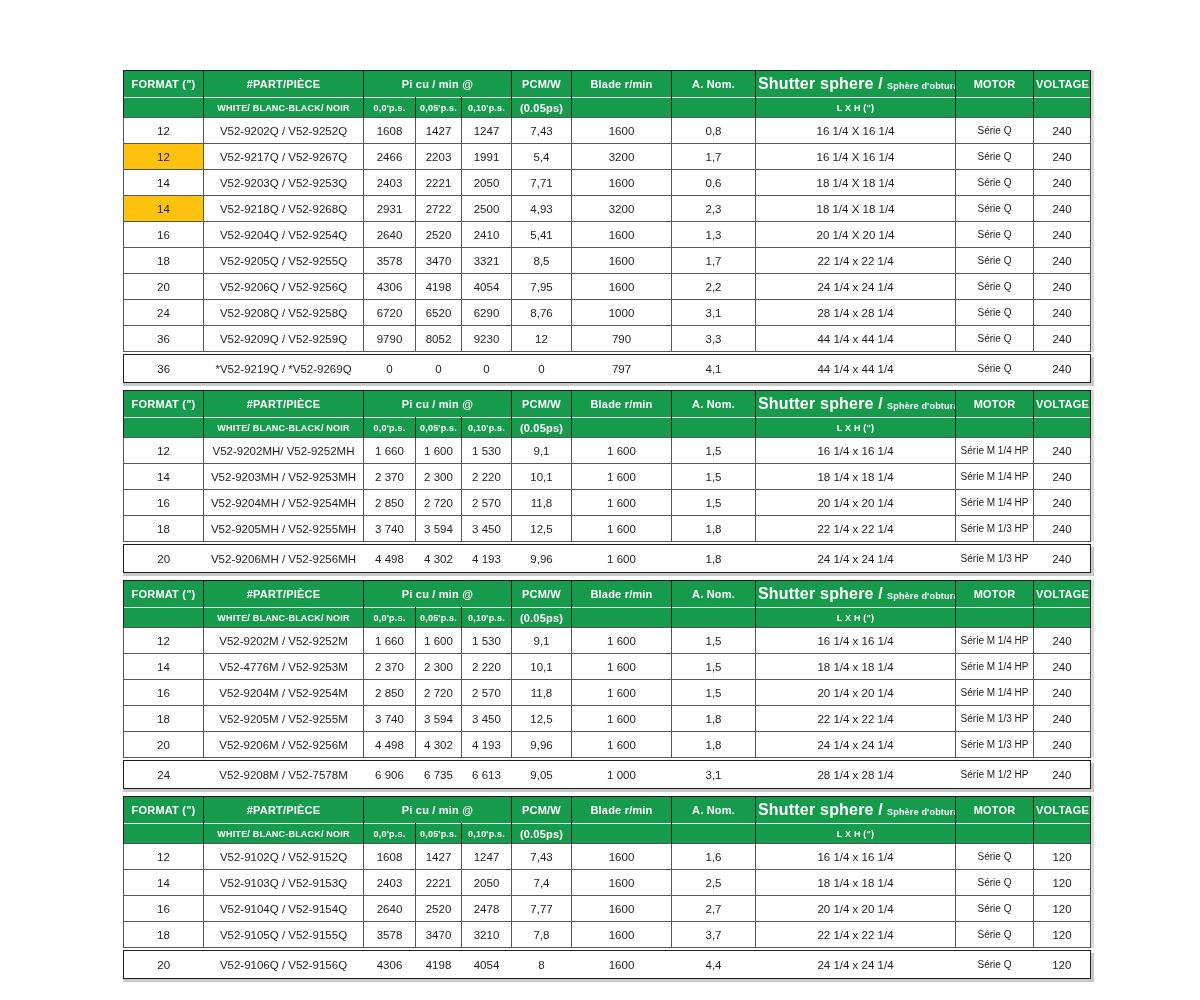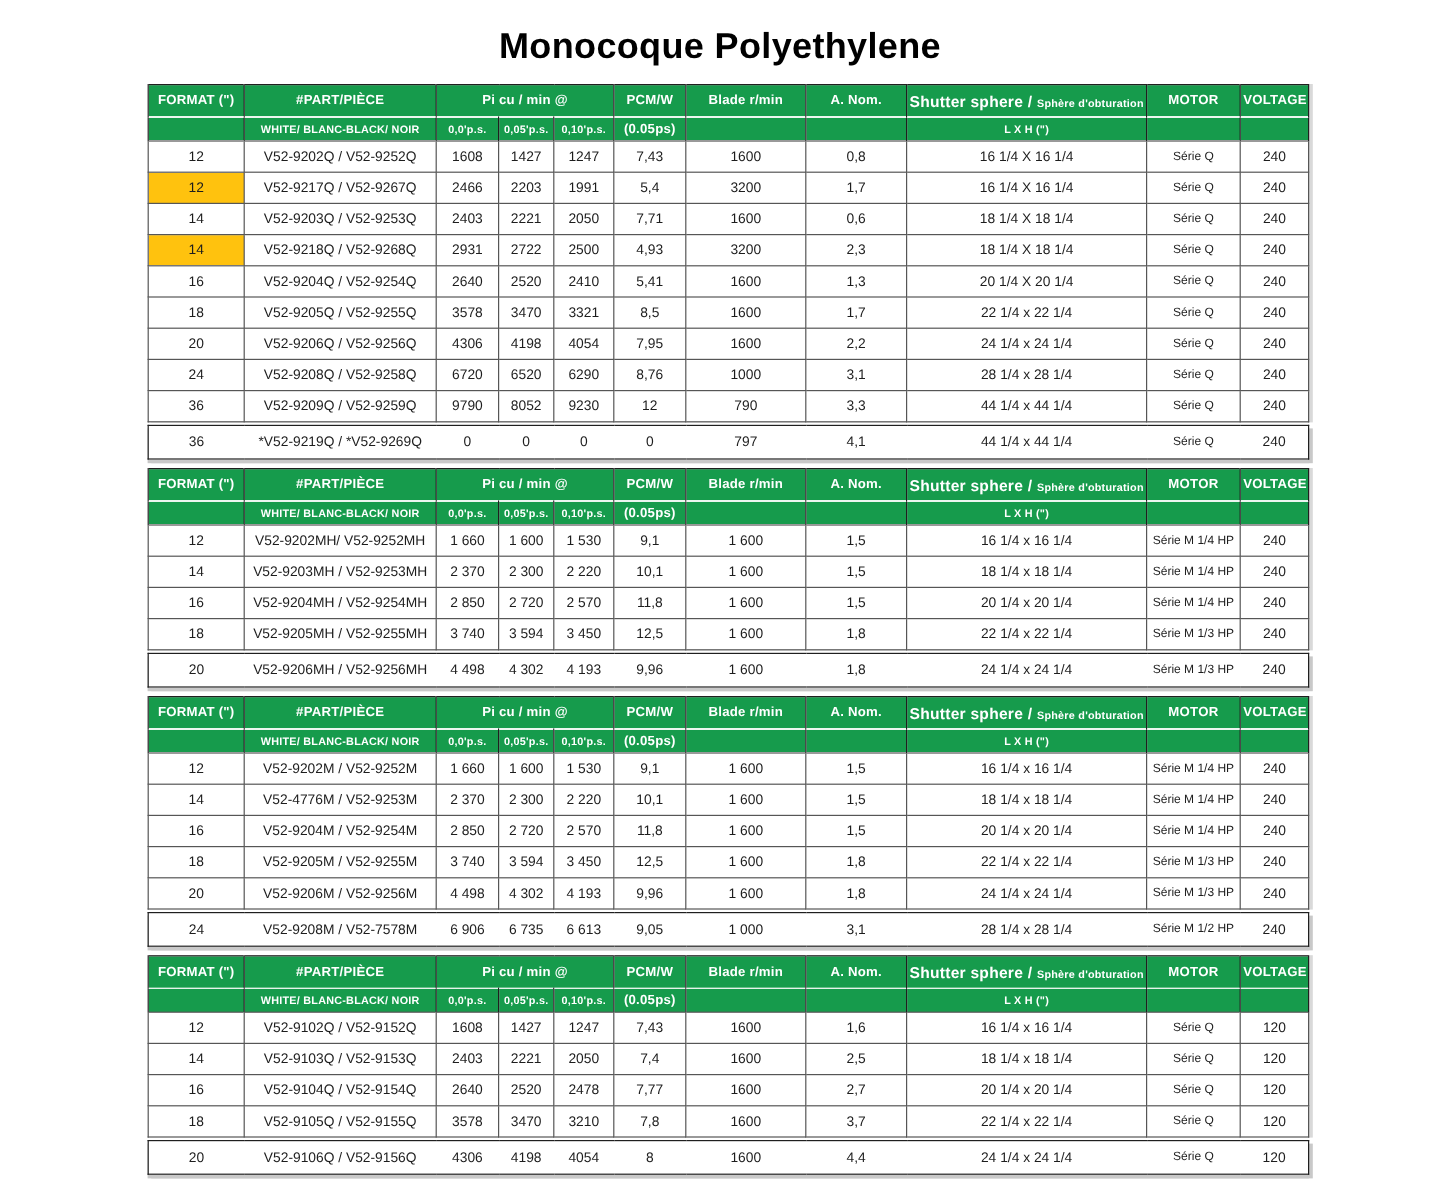--- a/index.html
+++ b/index.html
@@ -12,37 +12,36 @@
   .tables-wrap{position:absolute;left:123px;top:70px;width:967px;}
   .spec-table{margin-bottom:7px;}
   table{border-collapse:collapse;table-layout:fixed;width:967px;}
   .main{border:1px solid #1f1f1f;box-shadow:3px 0 0 #d9d9d9;}
   th{
     background:var(--green,#169B4C);color:#fff;font-weight:bold;font-size:11px;
     height:26px;border-left:1px solid #1f1f1f;border-right:1px solid #1f1f1f;
     padding:0 2px;text-align:center;letter-spacing:.2px;overflow:hidden;white-space:nowrap;
   }
   tr.sub th{font-size:9px;height:19px;border-top:1px solid #dff0e6;}
-  th .shutter-en{font-size:13px;}
+  th .shutter-en{font-size:16px;}
   th .shutter-fr{font-size:9px;font-weight:bold;margin-left:4px;}
   tr.sub th.pcmw-sub{font-size:11px;}
   td{
     border:1px solid #565656;font-size:11.5px;height:25px;text-align:center;
     padding:0 2px;color:#1d1d1d;background:#fff;overflow:hidden;white-space:nowrap;
   }
   td.cell-motor{font-size:10px;}
   td.hl{background:var(--yellow,#FFC20E);}
   .lastrow{border:1px solid #1f1f1f;margin-top:2px;box-shadow:0 3px 0 #c9c9c9,3px 3px 0 #c9c9c9;}
   .lastrow td{border:none;height:27px;}
 </style>
 </head>
 <body>
 
 <div id="page">
-  <div class="page-title">Monocoque Polyethylene</div>
   <div class="tables-wrap">
     <div class="spec-table">
         <table class="main">
           <colgroup>
             <col style="width: 80px;">
             <col style="width: 160px;">
             <col style="width: 52px;">
             <col style="width: 46px;">
             <col style="width: 50px;">
             <col style="width: 60px;">

